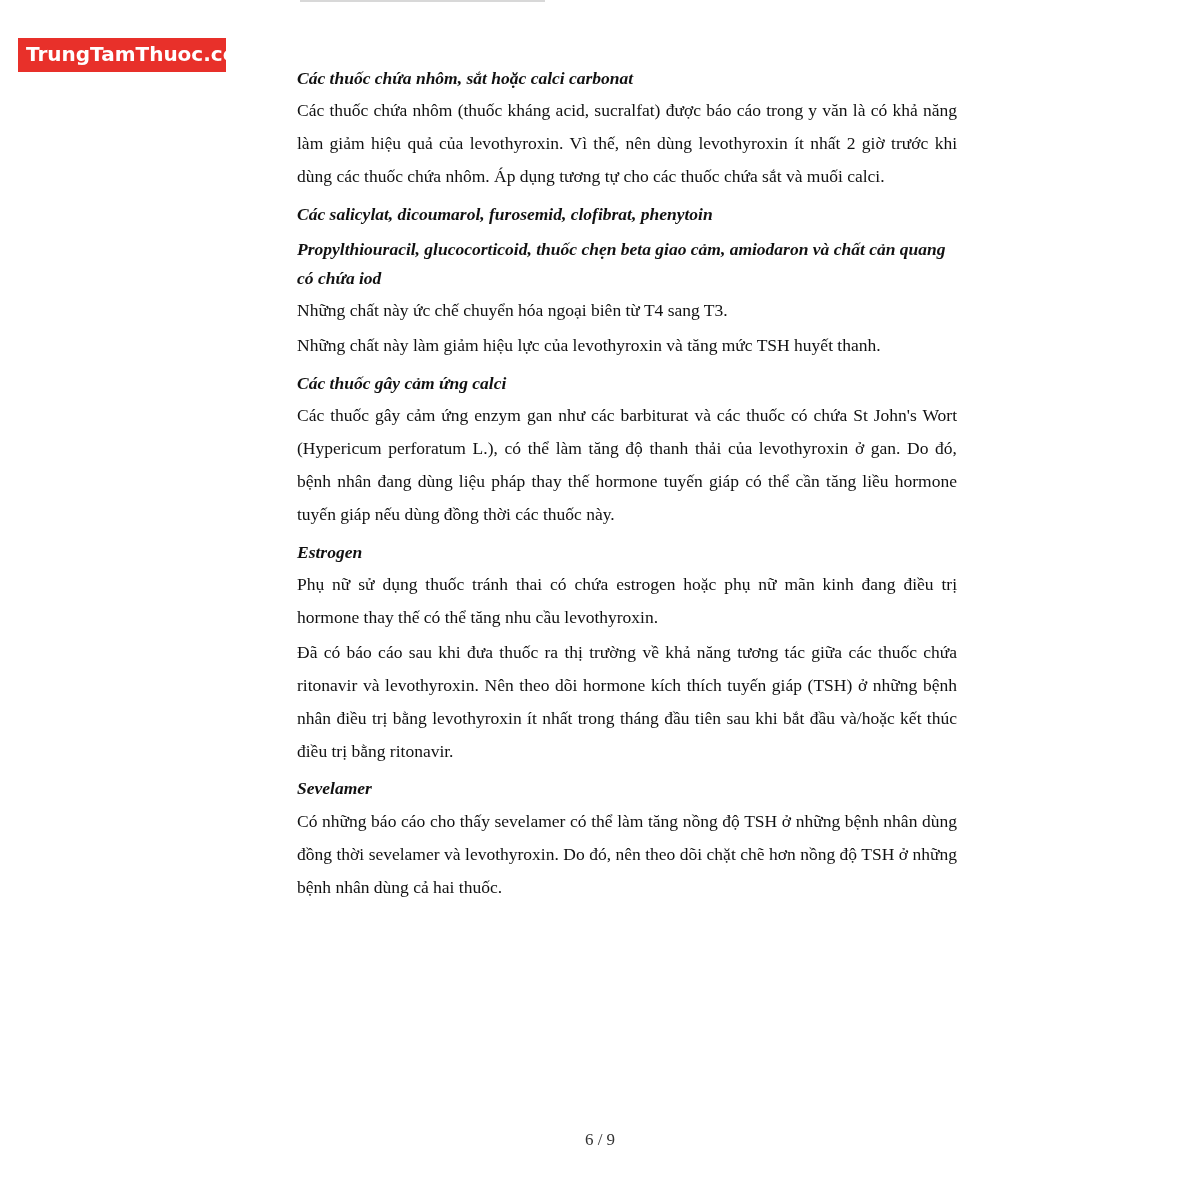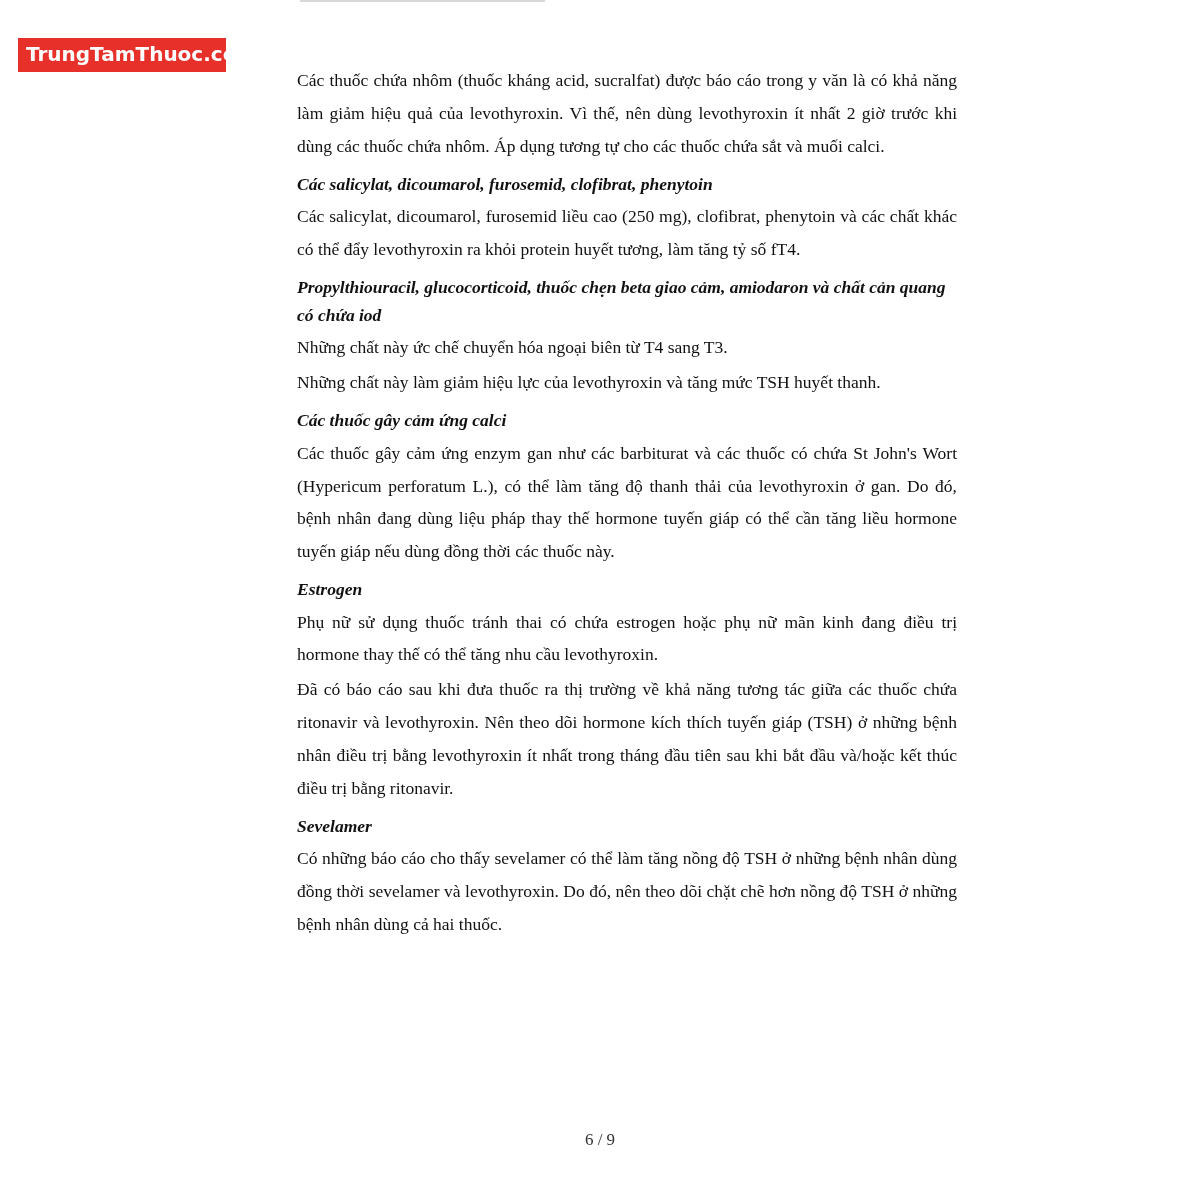--- a/index.html
+++ b/index.html
@@ -155,24 +155,24 @@
 <body>
 
 <div class="scan-edge"></div>
 
 <div class="watermark">
   <div class="logo-banner">TrungTamThuoc.com</div>
 </div>
 
 <div class="doc">
 
+  <div class="h first">Các thuốc chứa nhôm, sắt hoặc calci carbonat</div>
   <div class="p">Các thuốc chứa nhôm (thuốc kháng acid, sucralfat) được báo cáo trong y văn là có khả năng làm giảm hiệu quả của levothyroxin. Vì thế, nên dùng levothyroxin ít nhất 2 giờ trước khi dùng các thuốc chứa nhôm. Áp dụng tương tự cho các thuốc chứa sắt và muối calci.</div>
 
   <div class="h">Các salicylat, dicoumarol, furosemid, clofibrat, phenytoin</div>
-  <div class="p">Các salicylat, dicoumarol, furosemid liều cao (250 mg), clofibrat, phenytoin và các chất khác có thể đẩy levothyroxin ra khỏi protein huyết tương, làm tăng tỷ số fT4.</div>
 
   <div class="h">Propylthiouracil, glucocorticoid, thuốc chẹn beta giao cảm, amiodaron và chất cản quang có chứa iod</div>
   <div class="p">Những chất này ức chế chuyển hóa ngoại biên từ T4 sang T3.</div>
 
   <div class="p">Những chất này làm giảm hiệu lực của levothyroxin và tăng mức TSH huyết thanh.</div>
 
   <div class="h">Các thuốc gây cảm ứng calci</div>
   <div class="p">Các thuốc gây cảm ứng enzym gan như các barbiturat và các thuốc có chứa St John's Wort (Hypericum perforatum L.), có thể làm tăng độ thanh thải của levothyroxin ở gan. Do đó, bệnh nhân đang dùng liệu pháp thay thế hormone tuyến giáp có thể cần tăng liều hormone tuyến giáp nếu dùng đồng thời các thuốc này.</div>
 
   <div class="h">Estrogen</div>

